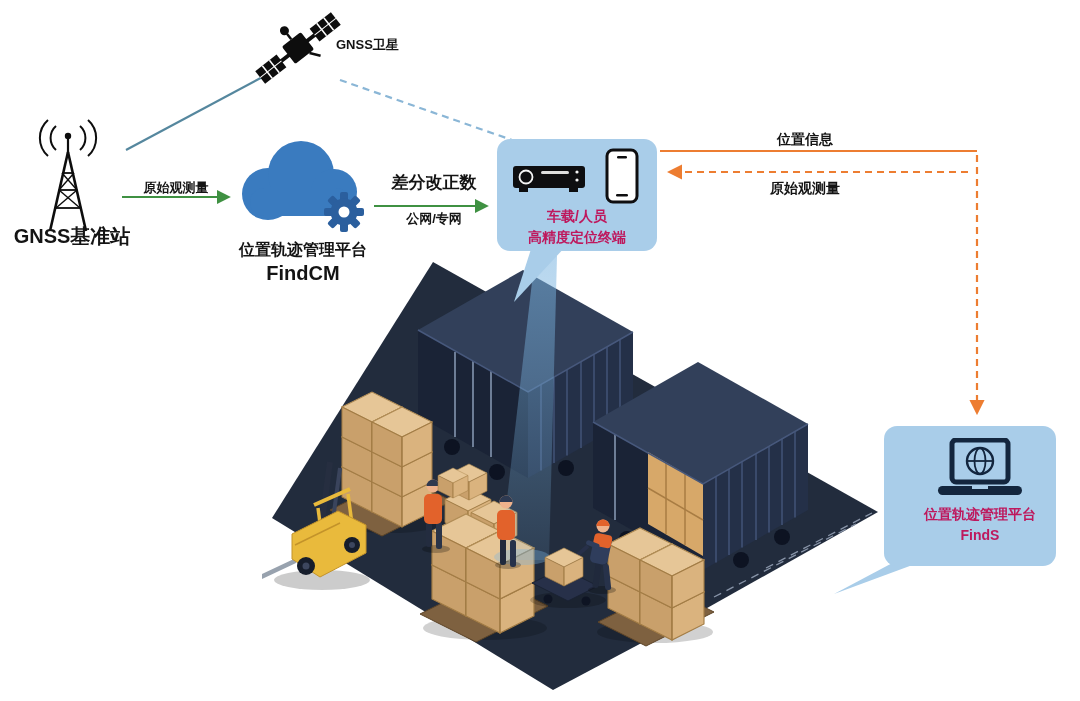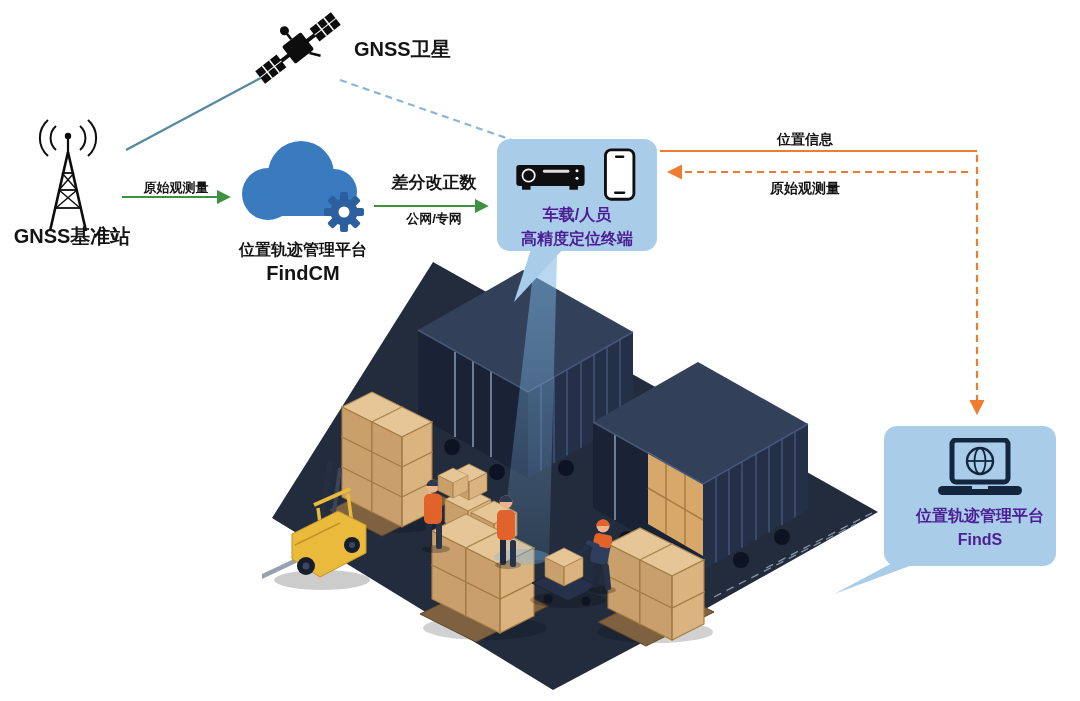--- a/index.html
+++ b/index.html
@@ -7,21 +7,21 @@
     position:relative;width:1080px;height:701px;background:#ffffff;overflow:hidden;
     font-family:"Liberation Sans","DejaVu Sans",sans-serif;
   }
   #canvas > svg.layer{position:absolute;left:0;top:0;}
   .lbl{position:absolute;color:#141414;font-weight:700;white-space:nowrap;}
   .ctr{text-align:center;}
   .bubble{
     position:absolute;background:#a9cde9;border-radius:13px;
     display:flex;flex-direction:column;align-items:center;box-sizing:border-box;
   }
-  .bubble .txt{color:#4c1d95;font-weight:700;font-size:16px;line-height:1.5;text-align:right;}
+  .bubble .txt{color:#be185d;font-weight:700;font-size:14px;line-height:1.5;text-align:right;}
   #terminal-bubble{left:497px;top:139px;width:160px;height:112px;padding-top:9px;}
   #finds-bubble{left:884px;top:426px;width:172px;height:140px;padding-top:12px;padding-left:20px;}
 </style>
 </head>
 <body>
 
 <div id="canvas">
 
   <svg class="layer" width="1080" height="701" viewBox="0 0 1080 701">
     <defs>
@@ -264,21 +264,21 @@
         <rect x="586" y="542" width="14" height="5" rx="2.5" fill="#2f3d5c" transform="rotate(22 593 544)"></rect>
         <circle cx="603" cy="526" r="6.5" fill="#eeb28c"></circle>
         <path d="M596.5,526 a6.5,6.5 0 0 1 13,0 z" fill="#e2622b"></path>
       </g>
     </g>
 
     <polygon points="532,246 566,246 514,302" fill="#a9cde9"></polygon>
     <polygon points="898,560 926,560 834,594" fill="#a9cde9"></polygon>
   </svg>
 
-  <div class="lbl" style="left:354px;top:36px;font-size:20px;">GNSS卫星</div>
+  <div class="lbl" style="left:336px;top:36px;font-size:13px;">GNSS卫星</div>
 
   <div class="lbl ctr" style="left:10px;top:223px;width:124px;font-size:20px;">GNSS基准站</div>
 
   <div class="lbl ctr" style="left:213px;top:240px;width:180px;font-size:16px;">位置轨迹管理平台</div>
   <div class="lbl ctr" style="left:213px;top:262px;width:180px;font-size:20px;">FindCM</div>
 
   <div class="lbl ctr" style="left:118px;top:179px;width:116px;font-size:13px;">原始观测量</div>
 
   <div class="lbl ctr" style="left:378px;top:171px;width:112px;font-size:17px;">差分改正数</div>
   <div class="lbl ctr" style="left:378px;top:180px;width:112px;font-size:13px;margin-top:30px;">公网/专网</div>

